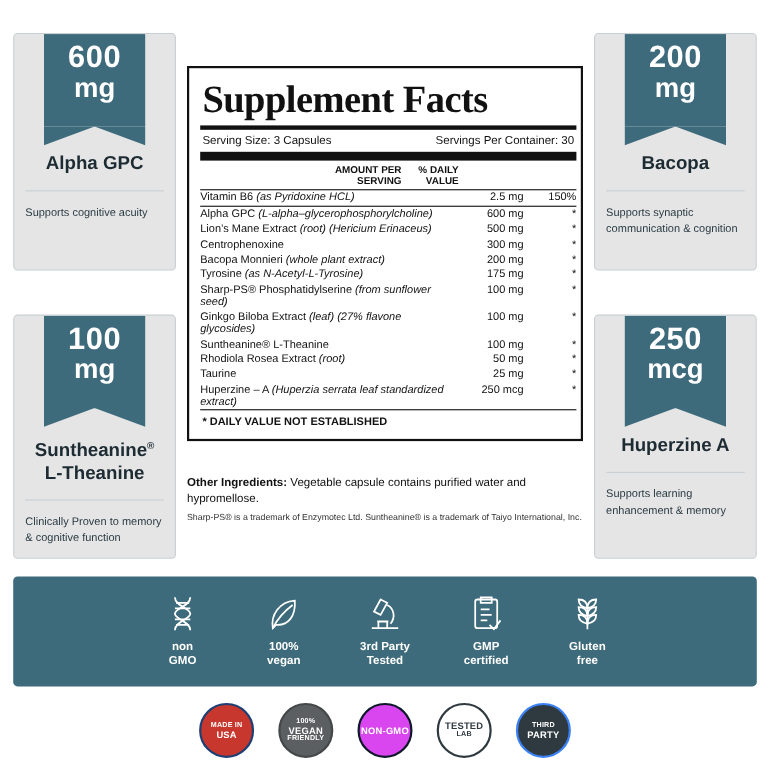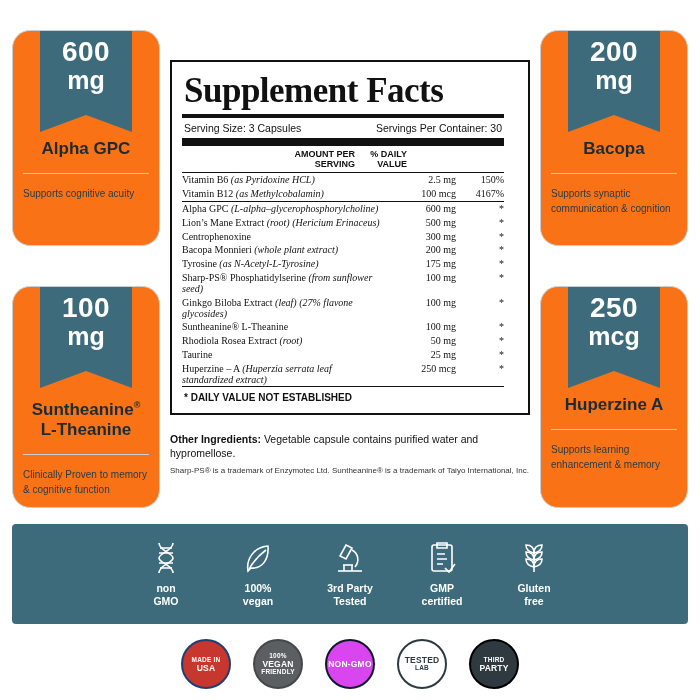--- a/index.html
+++ b/index.html
@@ -14,22 +14,22 @@
     width: 700px; height: 700px;
     background: #ffffff;
     overflow: hidden;
   }
 
   
   .badge-card {
     position: absolute;
     width: 148px;
     border: 1px solid #c9cfd3;
-    border-radius: 18px;
-    background: #f97316;
+    border-radius: 4px;
+    background: #e5e5e5;
     overflow: hidden;
   }
   .badge-card.left { left: 12px; }
   .badge-card.right { right: 12px; }
   .bc-1 { top: 30px; height: 216px; }
   .bc-2 { top: 286px; height: 222px; }
 
   .ribbon-wrap {
     position: relative;
     height: 92px;
@@ -89,21 +89,21 @@
     padding: 12px 10px 0;
   }
 
   
   .facts {
     position: absolute;
     left: 170px; top: 60px;
     width: 360px;
     border: 2px solid #111111;
     background: #ffffff;
-    padding: 8px 24px 6px 10px;
+    padding: 8px 4px 6px 10px;
   }
   .facts-title {
     font-family: "Liberation Serif", serif;
     font-size: 35px;
     font-weight: bold;
     line-height: 38px;
     letter-spacing: -0.5px;
     color: #111;
     padding: 2px 2px 4px 2px;
   }
@@ -130,21 +130,21 @@
   }
   .hdr-amt { width: 78px; }
   .hdr-dv { width: 52px; }
 
   table.ing {
     width: 100%;
     border-collapse: collapse;
     font-size: 10px;
     color: #111;
   }
-  table.ing td { padding: 1.4px 0; vertical-align: top; font-family: Liberation Serif, serif; }
+  table.ing td { padding: 1.4px 0; vertical-align: top; }
   td.nm { text-align: left; }
   td.amt { text-align: right; width: 72px; padding-right: 8px; white-space: nowrap; }
   td.dv { text-align: right; width: 48px; white-space: nowrap; }
   .ital { font-style: italic; }
 
   .dv-note {
     font-size: 10px;
     font-weight: bold;
     color: #111;
     padding: 5px 2px 4px 2px;
@@ -222,21 +222,21 @@
     color: #ffffff;
     letter-spacing: .2px;
   }
   .seal.usa {
     background: #c8372d;
     border: 2px solid #1d3f73;
   }
   .seal.vegan { background: #5b5f61; border: 2px solid #444849; }
   .seal.nongmo { background: #d946ef; border: 2px solid #0f172a; }
   .seal.tested { background: #ffffff; color: #2f3a40; border: 2px solid #2f3a40; }
-  .seal.third { background: #2f3a40; border: 2px solid #000000; }
+  .seal.third { background: #2f3a40; border: 2px solid #3b82f6; }
   .seal .l1 { font-size: 6.5px; }
   .seal .l2 { font-size: 8.5px; }
   .seal .l3 { font-size: 6.5px; }
 </style>
 </head>
 <body>
 
 <div class="page">
 
   <div class="badge-card left bc-1">
@@ -303,25 +303,20 @@
       <span class="hdr-dv">% DAILY<br>VALUE</span>
     </div>
     <div class="rule-thin"></div>
 
     <table class="ing">
       <tbody id="vitamins-body">
           <tr>
             <td class="nm"><span>Vitamin B6 </span><span class="ital">(as Pyridoxine HCL)</span></td>
             <td class="amt">2.5 mg</td>
             <td class="dv">150%</td>
-          </tr>
-          <tr>
-            <td class="nm"><span>Vitamin B12 </span><span class="ital">(as Methylcobalamin)</span></td>
-            <td class="amt">100 mcg</td>
-            <td class="dv">4167%</td>
           </tr>
         </tbody>
     </table>
     <div class="rule-thin"></div>
     <table class="ing">
       <tbody id="ingredients-body">
           <tr>
             <td class="nm"><span>Alpha GPC </span><span class="ital">(L-alpha–glycerophosphorylcholine)</span></td>
             <td class="amt">600 mg</td>
             <td class="dv">*</td>

